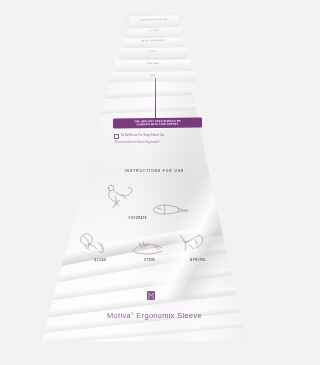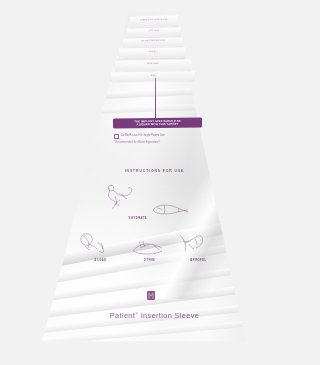--- a/index.html
+++ b/index.html
@@ -226,17 +226,17 @@
   </div>
 
   <div class="logo">
     <svg width="10" height="11" viewBox="0 0 10 11">
       <rect x="1" y="1" width="8" height="9" rx="1" fill="#7a3a7e" opacity=".85"></rect>
       <path d="M3 9V3l2 3 2-3v6" stroke="#ffffff" stroke-width=".7" fill="none" opacity=".6"></path>
     </svg>
   </div>
 
   <div class="brand">
-    <span>Patient</span><sup>®</sup>
-    <span>Insertion Sleeve</span>
+    <span>Motiva</span><sup>®</sup>
+    <span>Ergonomix Sleeve</span>
   </div>
 
 </div>
 
 </body></html>

